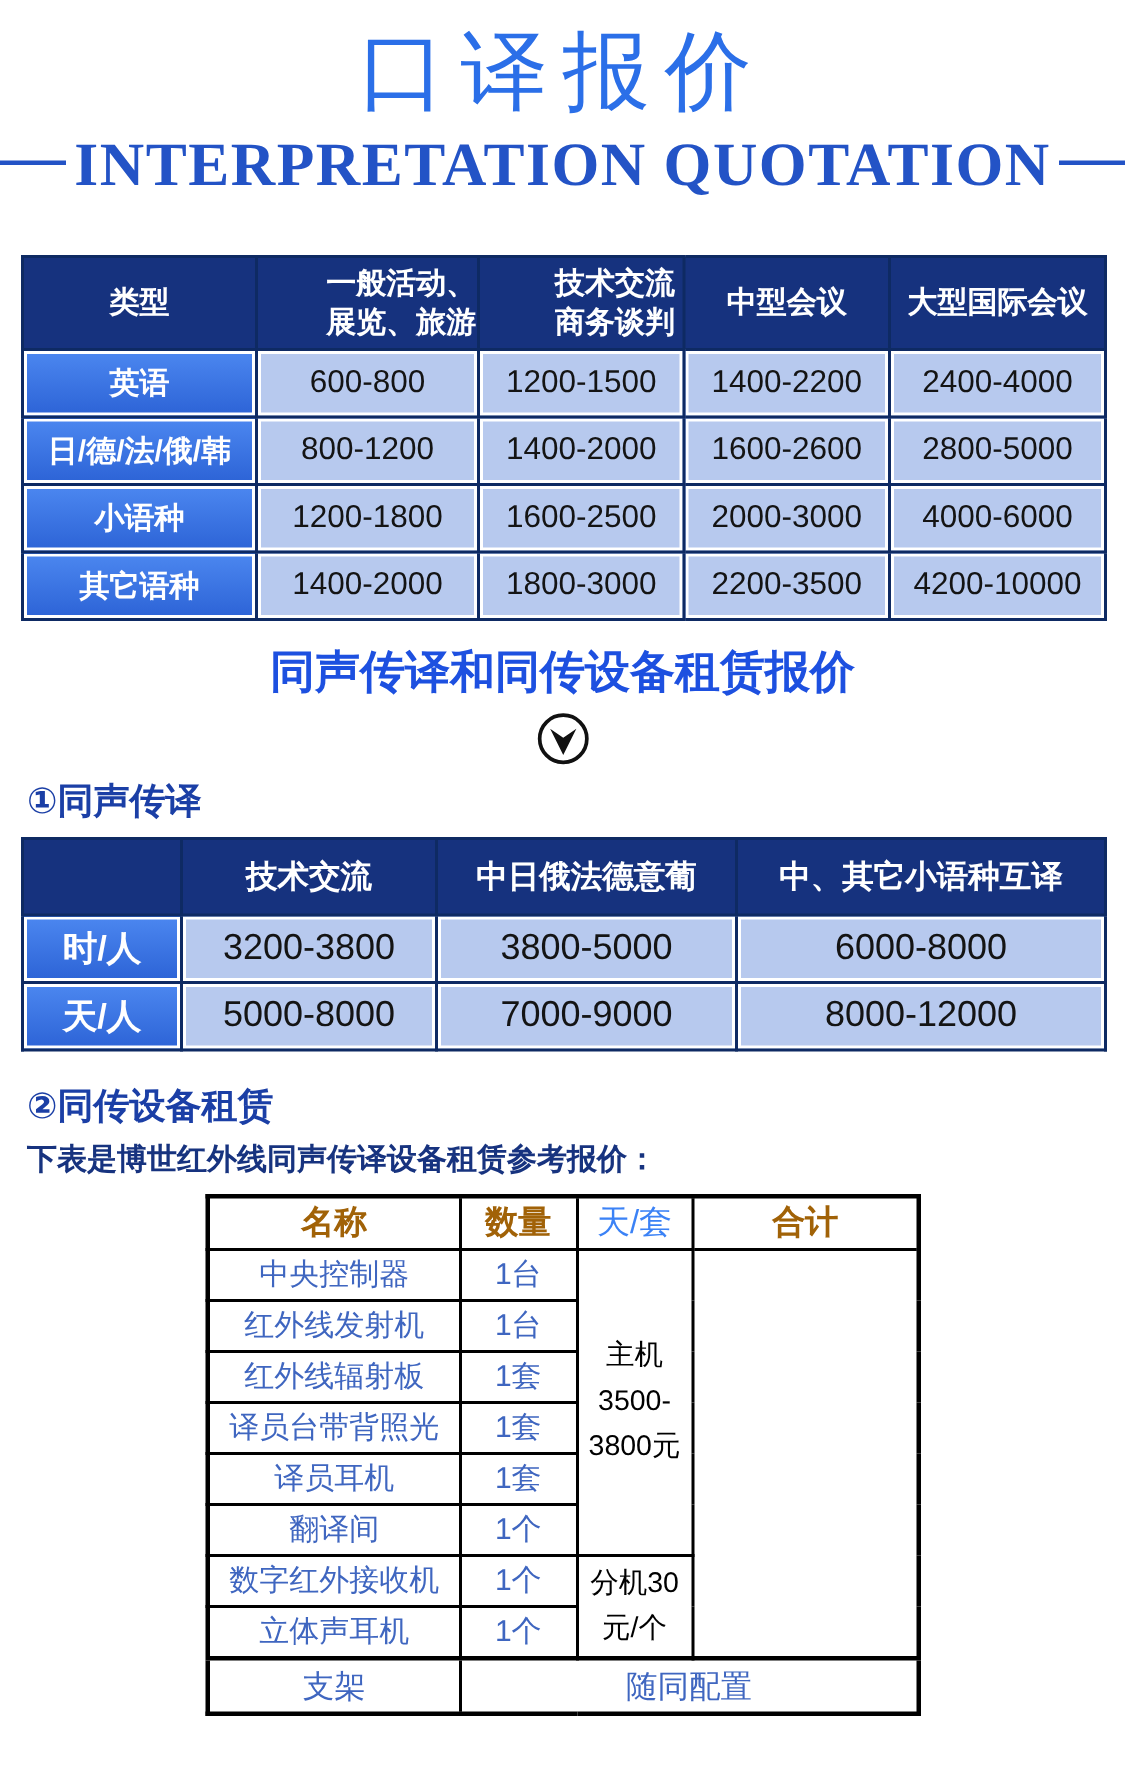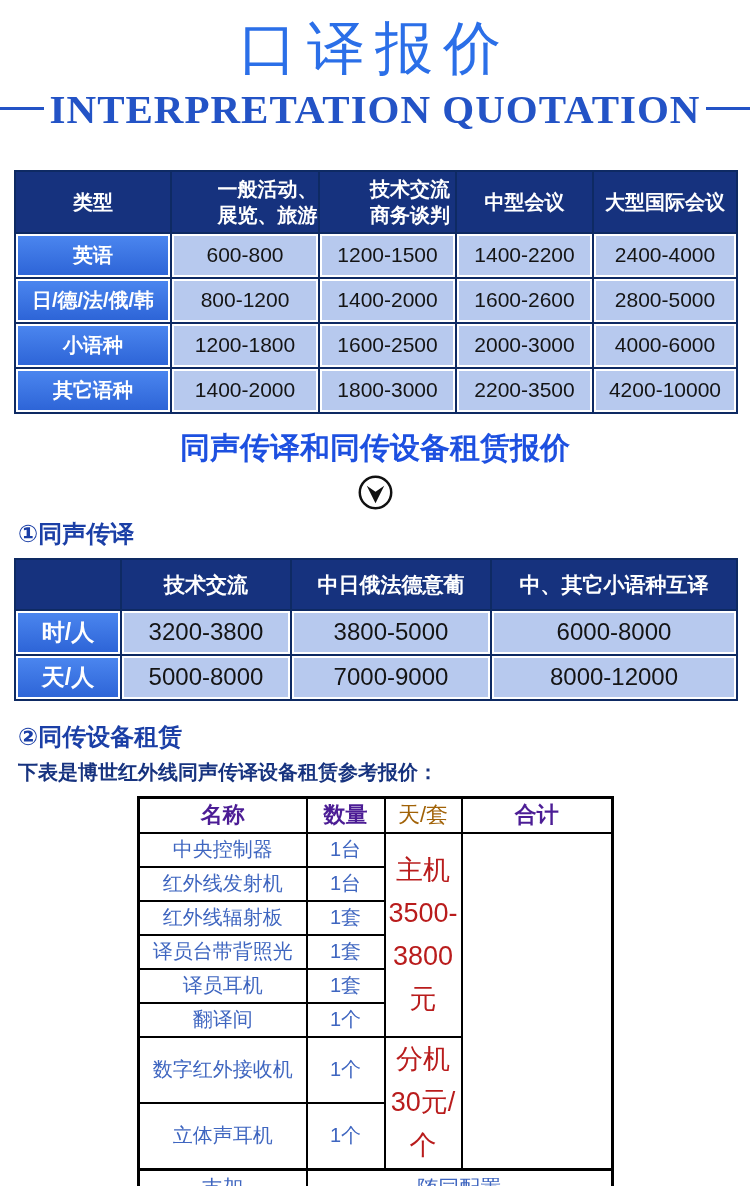--- a/index.html
+++ b/index.html
@@ -52,24 +52,24 @@
   .section-label {
     margin:6px 16px 0 18px; font-size:24px; font-weight:bold; color:#1b3fa6;
   }
   .sec2-label { margin-top:20px; }
   .para1 { margin:8px 0 0 18px; font-size:20px; color:#2e5ecd; }
   .para2 { margin:6px 0 0 18px; font-size:20px; font-weight:bold; color:#17337f; }
 
   
   table.t3 { border-collapse:collapse; table-layout:fixed; margin:10px 0 0 137px; border:3px solid #000; }
   .t3 th, .t3 td { border:2px solid #000; text-align:center; vertical-align:middle; padding:0; background:#fff; }
-  .t3 thead th { height:33px; font-size:22px; font-weight:bold; color:#4c1d95; }
+  .t3 thead th { height:33px; font-size:22px; font-weight:bold; color:#a16207; }
   .t3 td.item, .t3 td.qty { height:32px; font-size:20px; color:#3f66c0; }
-  .t3 td.unit-cell { font-size:22px; color:#a16207; }
-  .t3 td.total-cell { font-size:27px; color:#b91c1c; line-height:1.6; }
+  .t3 td.unit-cell { font-size:22px; color:#3b82f6; }
+  .t3 td.total-cell { font-size:19px; color:#000000; line-height:1.6; }
   .t3 tr.sep td { border-top:3px solid #000; height:34px; font-size:21px; color:#3f66c0; }
 
   .t2-wrap { margin-top:8px; }
 </style>
 </head>
 <body>
 
 <div class="page">
 
   <h1 class="main-title">口译报价</h1>

